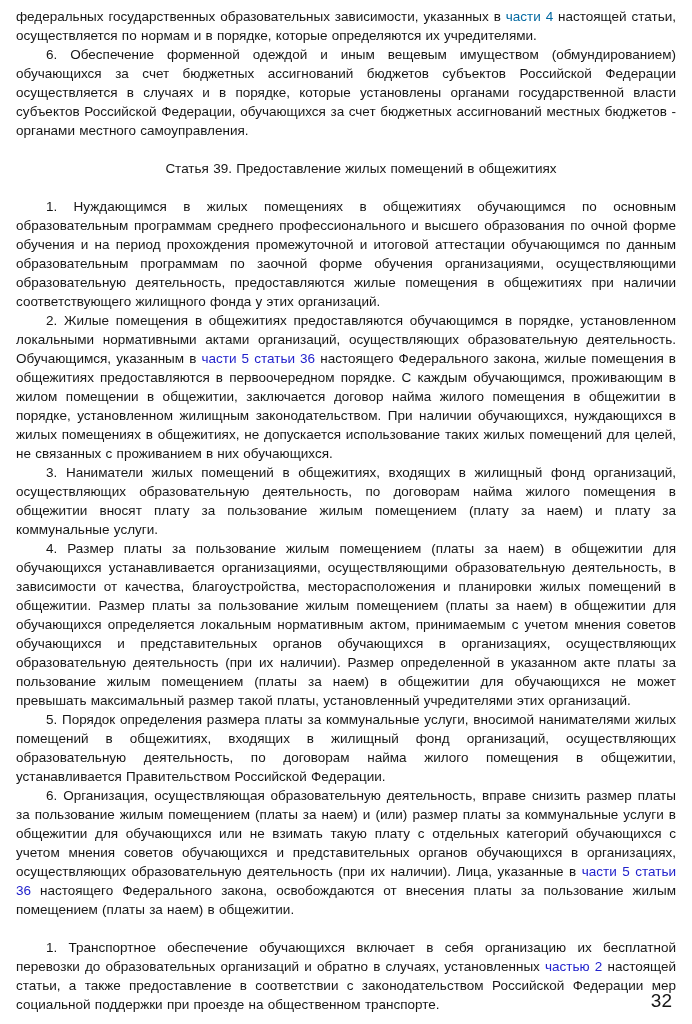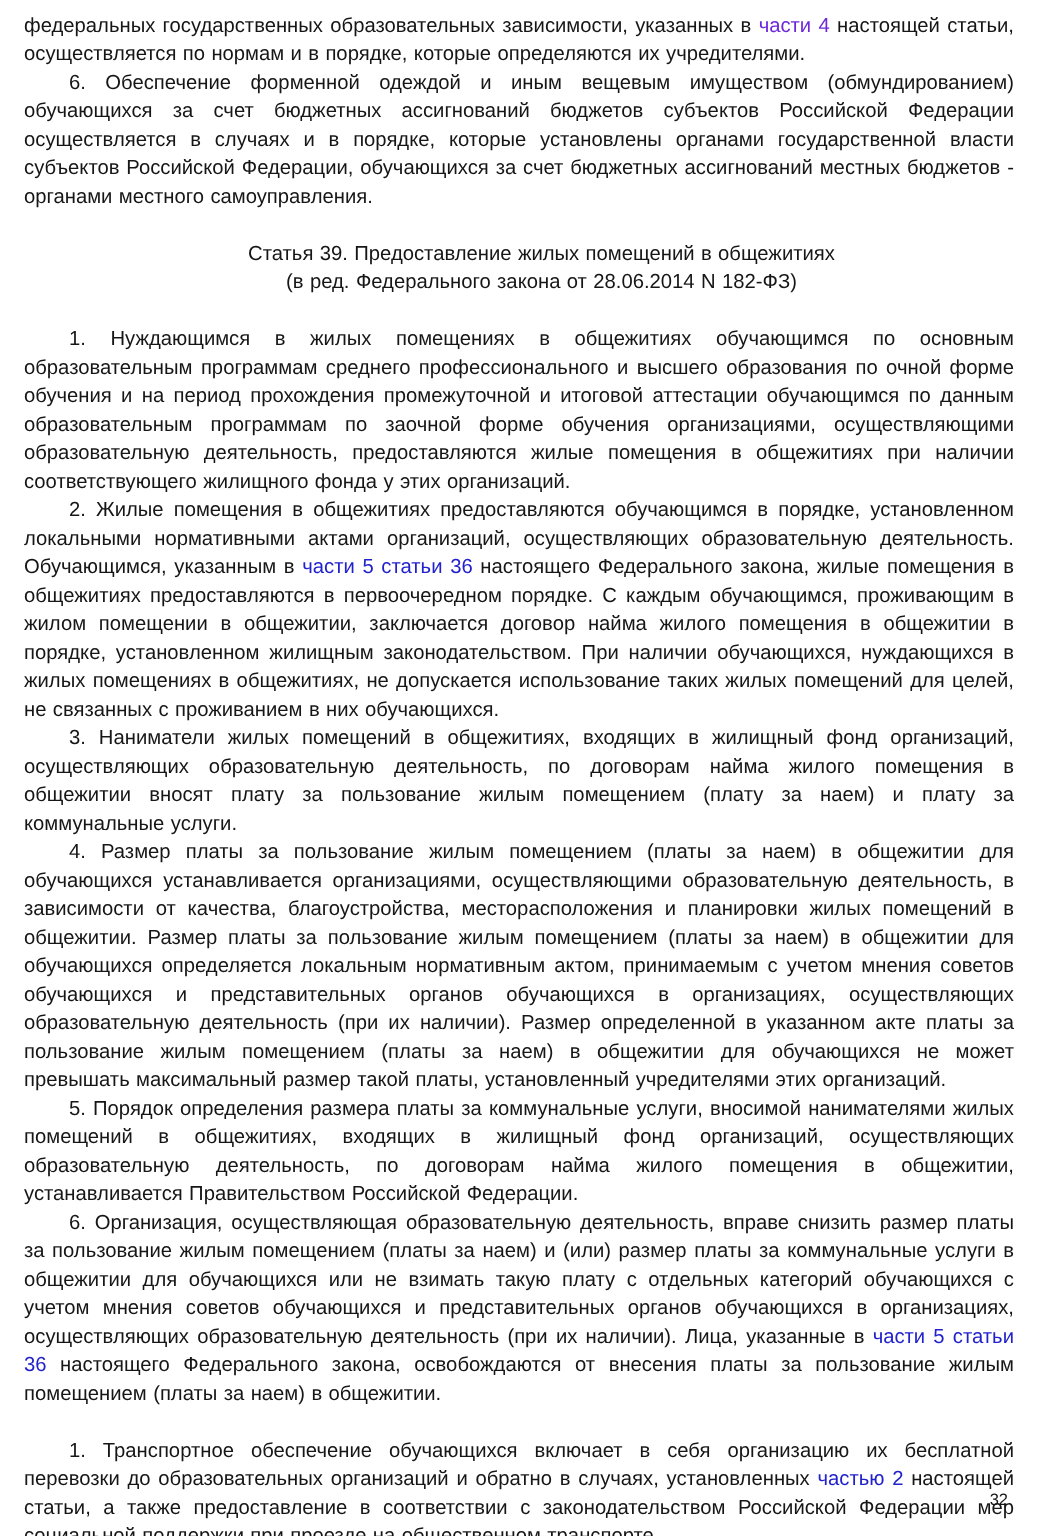--- a/index.html
+++ b/index.html
@@ -35,33 +35,32 @@
     margin-top: 19px;
   }
   .doc-link {
     color: #2222cc;
     cursor: pointer;
   }
   .page-number {
     position: absolute;
     top: 991px;
     right: 20px;
-    font-size: 11px;
+    font-size: 19px;
     line-height: 19px;
     color: #161616;
   }
 </style>
 </head>
 <body>
 
 <div class="doc">
-    <p class="block body"><span>федеральных государственных образовательных зависимости, указанных в </span><span class="doc-link" style="color: #6d28d9;">части 4</span><span> настоящей статьи, осуществляется по нормам и в порядке, которые определяются их учредителями.</span></p>
+    <p class="block body"><span>федеральных государственных образовательных зависимости, указанных в </span><span class="doc-link" style="color: #0369a1;">части 4</span><span> настоящей статьи, осуществляется по нормам и в порядке, которые определяются их учредителями.</span></p>
     <p class="block body indent"><span>6. Обеспечение форменной одеждой и иным вещевым имуществом (обмундированием) обучающихся за счет бюджетных ассигнований бюджетов субъектов Российской Федерации осуществляется в случаях и в порядке, которые установлены органами государственной власти субъектов Российской Федерации, обучающихся за счет бюджетных ассигнований местных бюджетов - органами местного самоуправления.</span></p>
     <p class="block heading indent space-before"><span>Статья 39. Предоставление жилых помещений в общежитиях</span></p>
-    <p class="block heading indent"><span>(в ред. Федерального закона от 28.06.2014 N 182-ФЗ)</span></p>
     <p class="block body indent space-before"><span>1. Нуждающимся в жилых помещениях в общежитиях обучающимся по основным образовательным программам среднего профессионального и высшего образования по очной форме обучения и на период прохождения промежуточной и итоговой аттестации обучающимся по данным образовательным программам по заочной форме обучения организациями, осуществляющими образовательную деятельность, предоставляются жилые помещения в общежитиях при наличии соответствующего жилищного фонда у этих организаций.</span></p>
     <p class="block body indent"><span>2. Жилые помещения в общежитиях предоставляются обучающимся в порядке, установленном локальными нормативными актами организаций, осуществляющих образовательную деятельность. Обучающимся, указанным в </span><span class="doc-link" style="color: rgb(34, 34, 204);">части 5 статьи 36</span><span> настоящего Федерального закона, жилые помещения в общежитиях предоставляются в первоочередном порядке. С каждым обучающимся, проживающим в жилом помещении в общежитии, заключается договор найма жилого помещения в общежитии в порядке, установленном жилищным законодательством. При наличии обучающихся, нуждающихся в жилых помещениях в общежитиях, не допускается использование таких жилых помещений для целей, не связанных с проживанием в них обучающихся.</span></p>
     <p class="block body indent"><span>3. Наниматели жилых помещений в общежитиях, входящих в жилищный фонд организаций, осуществляющих образовательную деятельность, по договорам найма жилого помещения в общежитии вносят плату за пользование жилым помещением (плату за наем) и плату за коммунальные услуги.</span></p>
     <p class="block body indent"><span>4. Размер платы за пользование жилым помещением (платы за наем) в общежитии для обучающихся устанавливается организациями, осуществляющими образовательную деятельность, в зависимости от качества, благоустройства, месторасположения и планировки жилых помещений в общежитии. Размер платы за пользование жилым помещением (платы за наем) в общежитии для обучающихся определяется локальным нормативным актом, принимаемым с учетом мнения советов обучающихся и представительных органов обучающихся в организациях, осуществляющих образовательную деятельность (при их наличии). Размер определенной в указанном акте платы за пользование жилым помещением (платы за наем) в общежитии для обучающихся не может превышать максимальный размер такой платы, установленный учредителями этих организаций.</span></p>
     <p class="block body indent"><span>5. Порядок определения размера платы за коммунальные услуги, вносимой нанимателями жилых помещений в общежитиях, входящих в жилищный фонд организаций, осуществляющих образовательную деятельность, по договорам найма жилого помещения в общежитии, устанавливается Правительством Российской Федерации.</span></p>
     <p class="block body indent"><span>6. Организация, осуществляющая образовательную деятельность, вправе снизить размер платы за пользование жилым помещением (платы за наем) и (или) размер платы за коммунальные услуги в общежитии для обучающихся или не взимать такую плату с отдельных категорий обучающихся с учетом мнения советов обучающихся и представительных органов обучающихся в организациях, осуществляющих образовательную деятельность (при их наличии). Лица, указанные в </span><span class="doc-link" style="color: rgb(34, 34, 204);">части 5 статьи 36</span><span> настоящего Федерального закона, освобождаются от внесения платы за пользование жилым помещением (платы за наем) в общежитии.</span></p>
     <p class="block body indent space-before"><span>1. Транспортное обеспечение обучающихся включает в себя организацию их бесплатной перевозки до образовательных организаций и обратно в случаях, установленных </span><span class="doc-link" style="color: rgb(34, 34, 204);">частью 2</span><span> настоящей статьи, а также предоставление в соответствии с законодательством Российской Федерации мер социальной поддержки при проезде на общественном транспорте.</span></p>
   </div>
 
 <div class="page-number">32</div>

